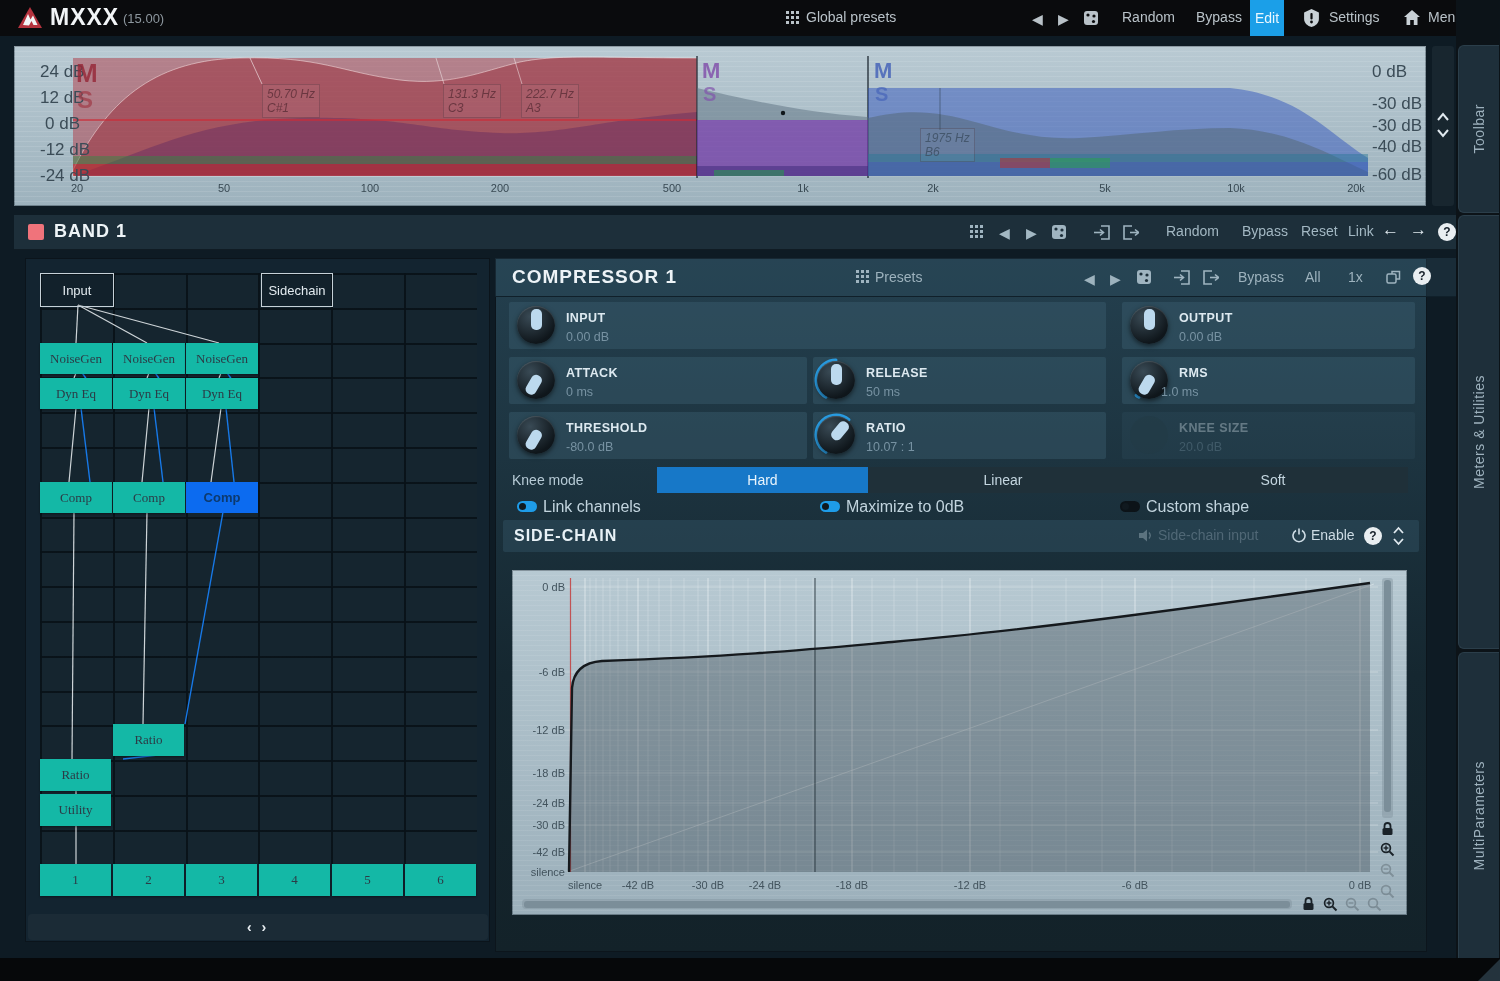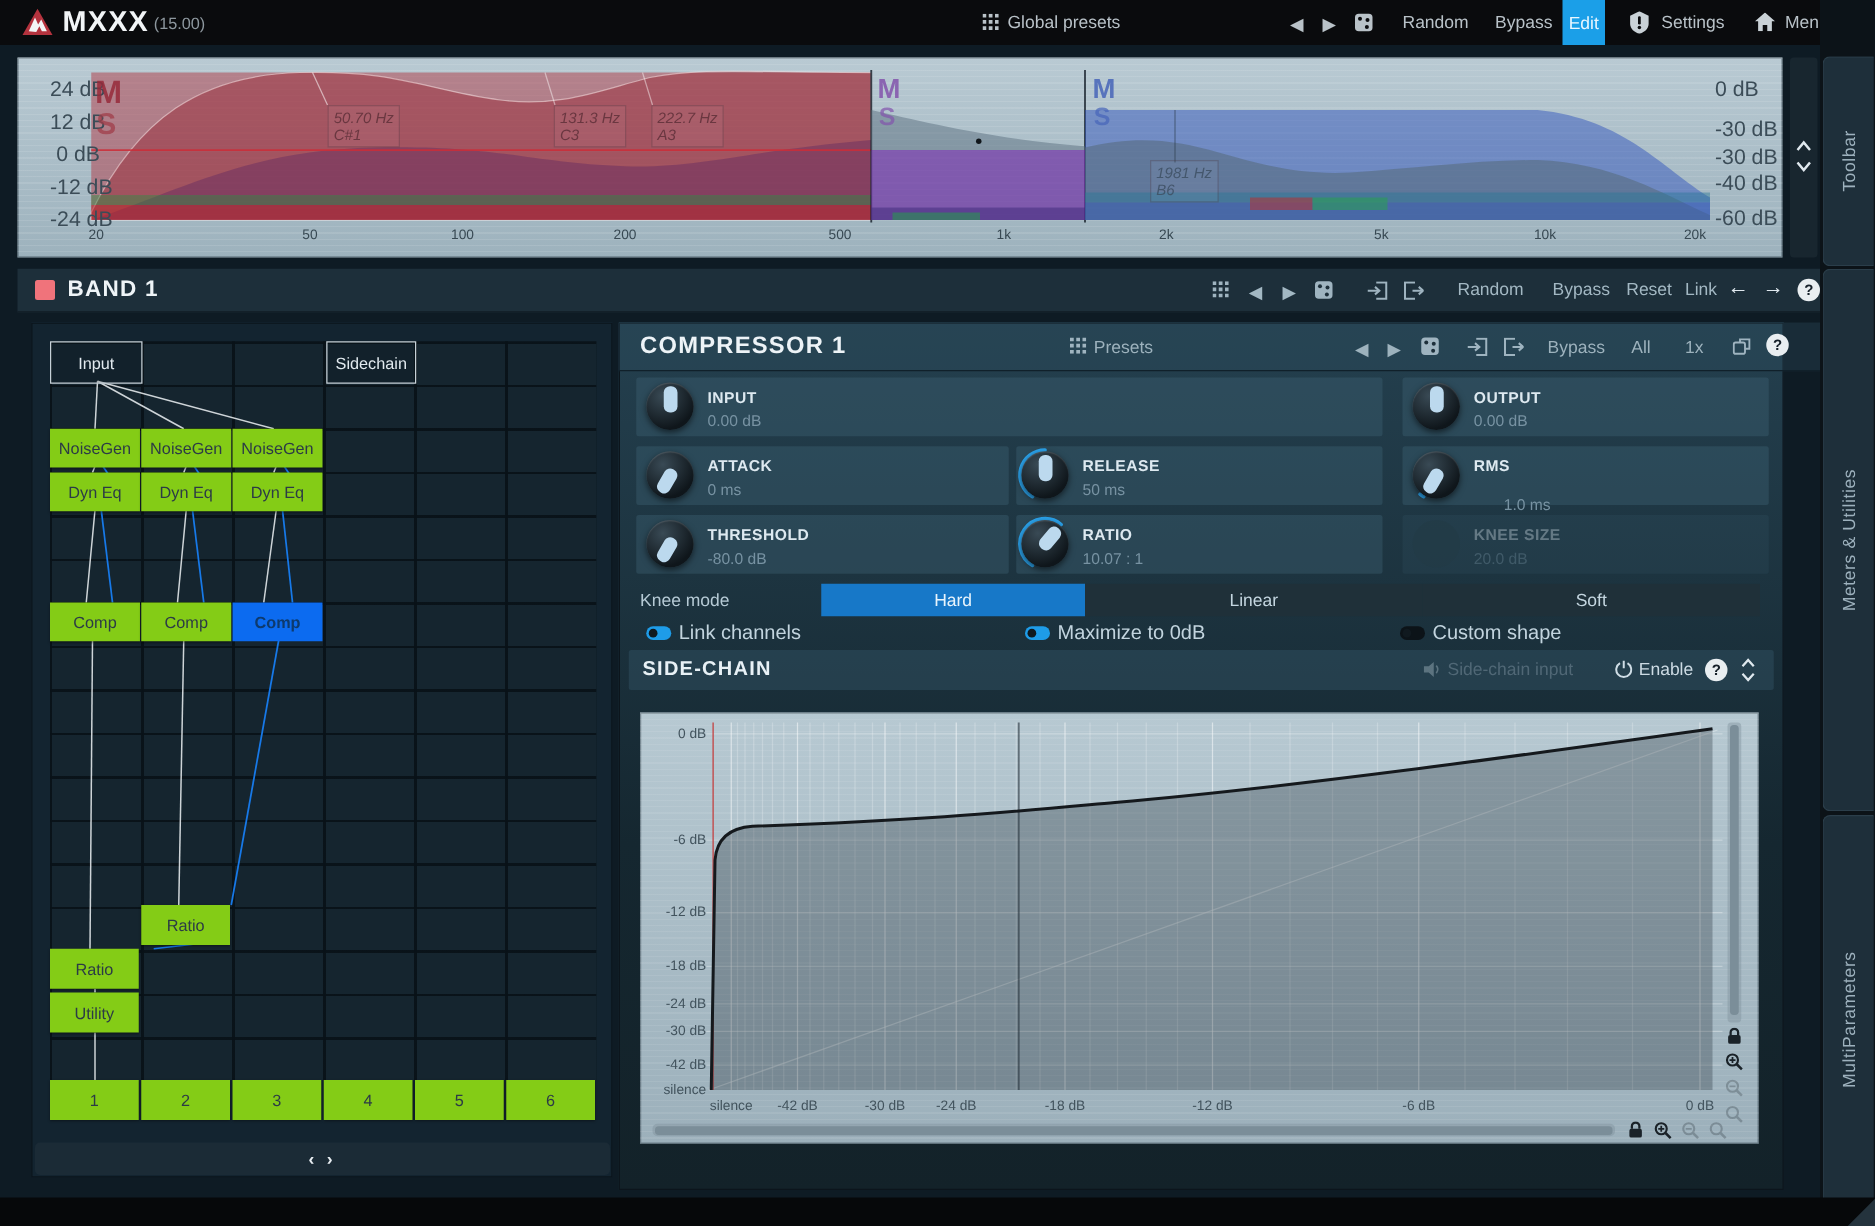--- a/index.html
+++ b/index.html
@@ -27,21 +27,21 @@
   .bandsq{position:absolute;left:14px;top:9px;width:16px;height:16px;background:#f0737b;border-radius:2px;}
   .bandtitle{position:absolute;left:40px;top:6px;font-size:18px;font-weight:bold;color:#eef4f7;letter-spacing:1px;}
   .tbtxt{position:absolute;top:8px;font-size:14px;color:#a3b8c3;white-space:nowrap;}
   .icn{color:#9fb4c0;}
   
   .matrix{position:absolute;left:25px;top:258px;width:465px;height:684px;background:#132430;box-shadow:inset 0 0 0 1px #0b141b;}
   .mgrid{position:absolute;left:15px;top:15px;width:437px;height:591px;background-color:#15252f;
     background-image:repeating-linear-gradient(to right,rgba(8,17,23,.9) 0 2px,transparent 2px 72.8px),
                      repeating-linear-gradient(to bottom,rgba(8,17,23,.9) 0 2px,transparent 2px 34.8px);}
   .node{position:absolute;display:flex;align-items:center;justify-content:center;font-size:13px;}
-  .node.white{background:#84cc16;color:#2c3b46;box-shadow:0 1px 2px rgba(0,0,0,.4);}
+  .node.white{background:#14b8a6;color:#2c3b46;box-shadow:0 1px 2px rgba(0,0,0,.4);font-family:Liberation Serif, serif;}
   .node.outline{background:rgba(10,22,30,.25);border:1px solid #c6d1d8;color:#e2eaef;}
   .node.blue{background:#0c6bf0;color:#0d3a6e;font-weight:bold;}
   .mbottom{position:absolute;left:3px;top:656px;width:460px;height:26px;background:#1b2b36;border-radius:4px;
     display:flex;align-items:center;justify-content:center;color:#e8eef2;font-size:14px;font-weight:bold;letter-spacing:3px;}
   
   .comp{position:absolute;left:495px;top:258px;width:932px;height:694px;background:linear-gradient(#24404f,#152730 60%,#132229);box-shadow:inset 0 0 0 1px #0c151c;}
   .comphead{position:absolute;left:0;top:0;width:932px;height:38px;background:rgba(46,77,94,.35);border-bottom:1px solid #10202a;padding-left:44px;}
   .comptitle{position:absolute;left:17px;top:8px;font-size:19px;font-weight:bold;color:#edf3f7;letter-spacing:1px;}
   .chtxt{position:absolute;top:11px;font-size:14px;color:#9db2bd;white-space:nowrap;}
   .kcell{position:absolute;background:rgba(62,99,119,.38);border-radius:2px;height:47px;}
@@ -175,21 +175,21 @@
     <span class="speclab" style="left:26px;top:94px;width:40px;text-align:right;">-12 dB</span>
     <span class="speclab" style="left:26px;top:120px;width:40px;text-align:right;">-24 dB</span>
 
     <span class="speclab specr" style="left:1358px;top:16px;">0 dB</span>
     <span class="speclab specr" style="left:1358px;top:48px;">-30 dB</span>
     <span class="speclab specr" style="left:1358px;top:70px;">-30 dB</span>
     <span class="speclab specr" style="left:1358px;top:91px;">-40 dB</span>
     <span class="speclab specr" style="left:1358px;top:119px;">-60 dB</span>
 
     <span class="freqlab" style="left:63px;">20</span>
-    <span class="freqlab" style="left:234px;">50</span>
+    <span class="freqlab" style="left:210px;">50</span>
     <span class="freqlab" style="left:356px;">100</span>
     <span class="freqlab" style="left:486px;">200</span>
     <span class="freqlab" style="left:658px;">500</span>
     <span class="freqlab" style="left:789px;">1k</span>
     <span class="freqlab" style="left:919px;">2k</span>
     <span class="freqlab" style="left:1091px;">5k</span>
     <span class="freqlab" style="left:1222px;">10k</span>
     <span class="freqlab" style="left:1342px;">20k</span>
 
     <span class="mslet" style="left:62px;top:14px;font-size:26px;color:rgba(150,42,58,0.85);">M</span>
@@ -205,21 +205,21 @@
     </div>
     <div class="hzbox" style="left:429px;top:38px;color:rgba(95,48,58,0.85);">
       <div>131.3 Hz</div>
       <div>C3</div>
     </div>
     <div class="hzbox" style="left:507px;top:38px;color:rgba(95,48,58,0.85);">
       <div>222.7 Hz</div>
       <div>A3</div>
     </div>
     <div class="hzbox" style="left:906px;top:82px;color:rgba(62,80,100,0.85);">
-      <div>1981 Hz</div>
+      <div>1975 Hz</div>
       <div>B6</div>
     </div>
   </div>
 
   <div class="specstrip">
     <svg class="abs" style="left:5px;top:66px;" width="12" height="10" viewBox="0 0 12 10">
         <polyline points="1,8 6,2 11,8" fill="none" stroke="#dfe8ee" stroke-width="2"></polyline>
       </svg>
     <svg class="abs" style="left:5px;top:82px;" width="12" height="10" viewBox="0 0 12 10">
         <polyline points="1,2 6,8 11,2" fill="none" stroke="#dfe8ee" stroke-width="2"></polyline>
@@ -420,21 +420,21 @@
     <div class="knob" style="left:322px;top:103px;">
         <div class="ptr" style="transform:rotate(0deg);"></div>
       </div>
     <span class="ktitle" style="left:371px;top:108px;">RELEASE</span>
     <span class="kvalue" style="left:371px;top:127px;">50 ms</span>
 
     <div class="knob" style="left:635px;top:103px;">
         <div class="ptr" style="transform:rotate(-150deg);"></div>
       </div>
     <span class="ktitle" style="left:684px;top:108px;">RMS</span>
-    <span class="kvalue" style="left:708px;top:127px;margin-top:12px;">1.0 ms</span>
+    <span class="kvalue" style="left:666px;top:127px;">1.0 ms</span>
 
     <div class="knob" style="left:22px;top:158px;">
         <div class="ptr" style="transform:rotate(-150deg);"></div>
       </div>
     <span class="ktitle" style="left:71px;top:163px;">THRESHOLD</span>
     <span class="kvalue" style="left:71px;top:182px;">-80.0 dB</span>
 
     <div class="knob" style="left:322px;top:158px;">
         <div class="ptr" style="transform:rotate(40deg);"></div>
       </div>

